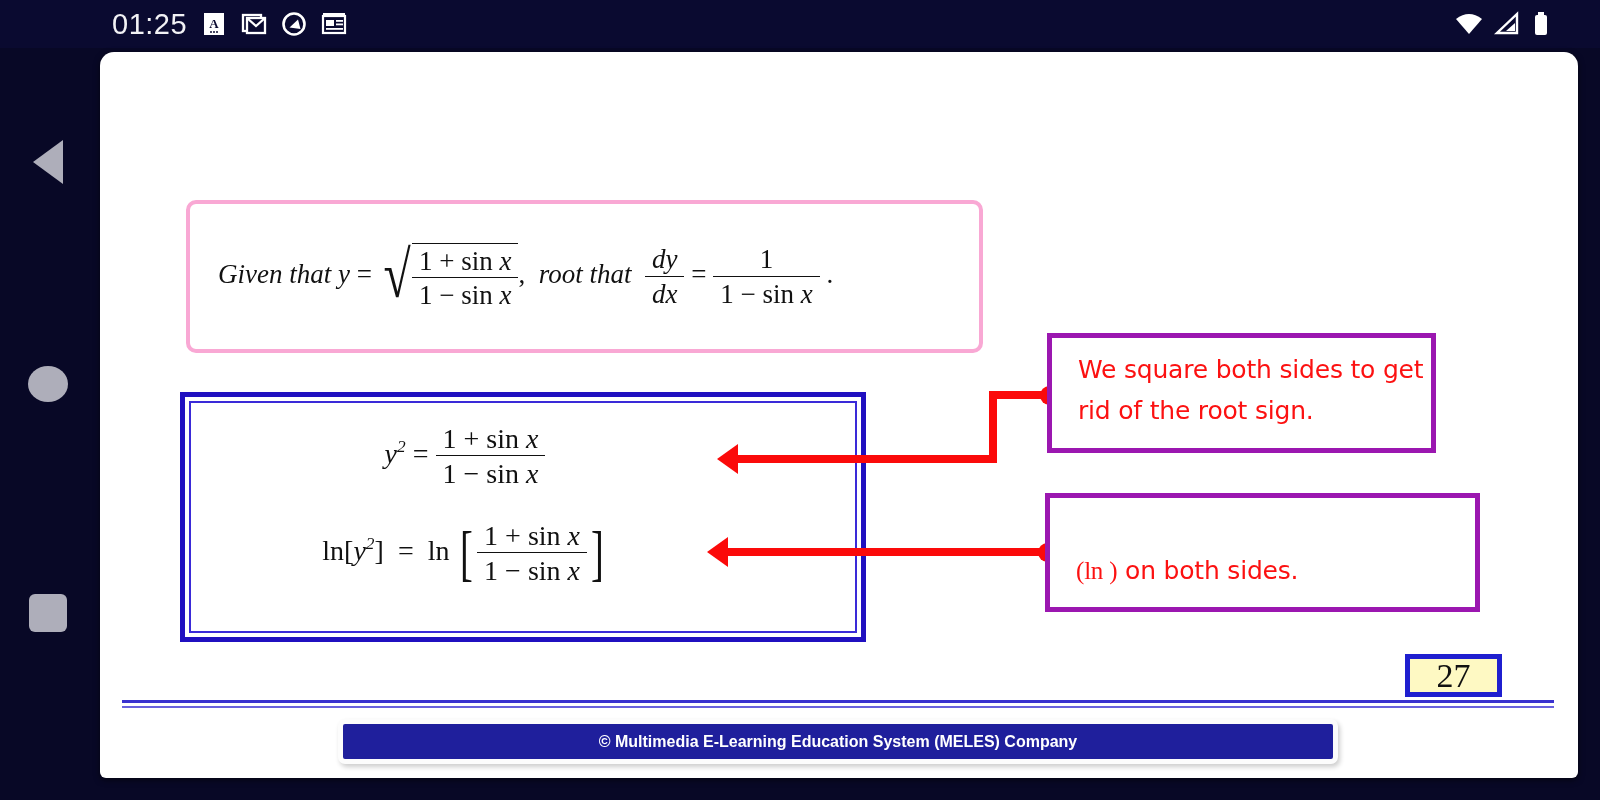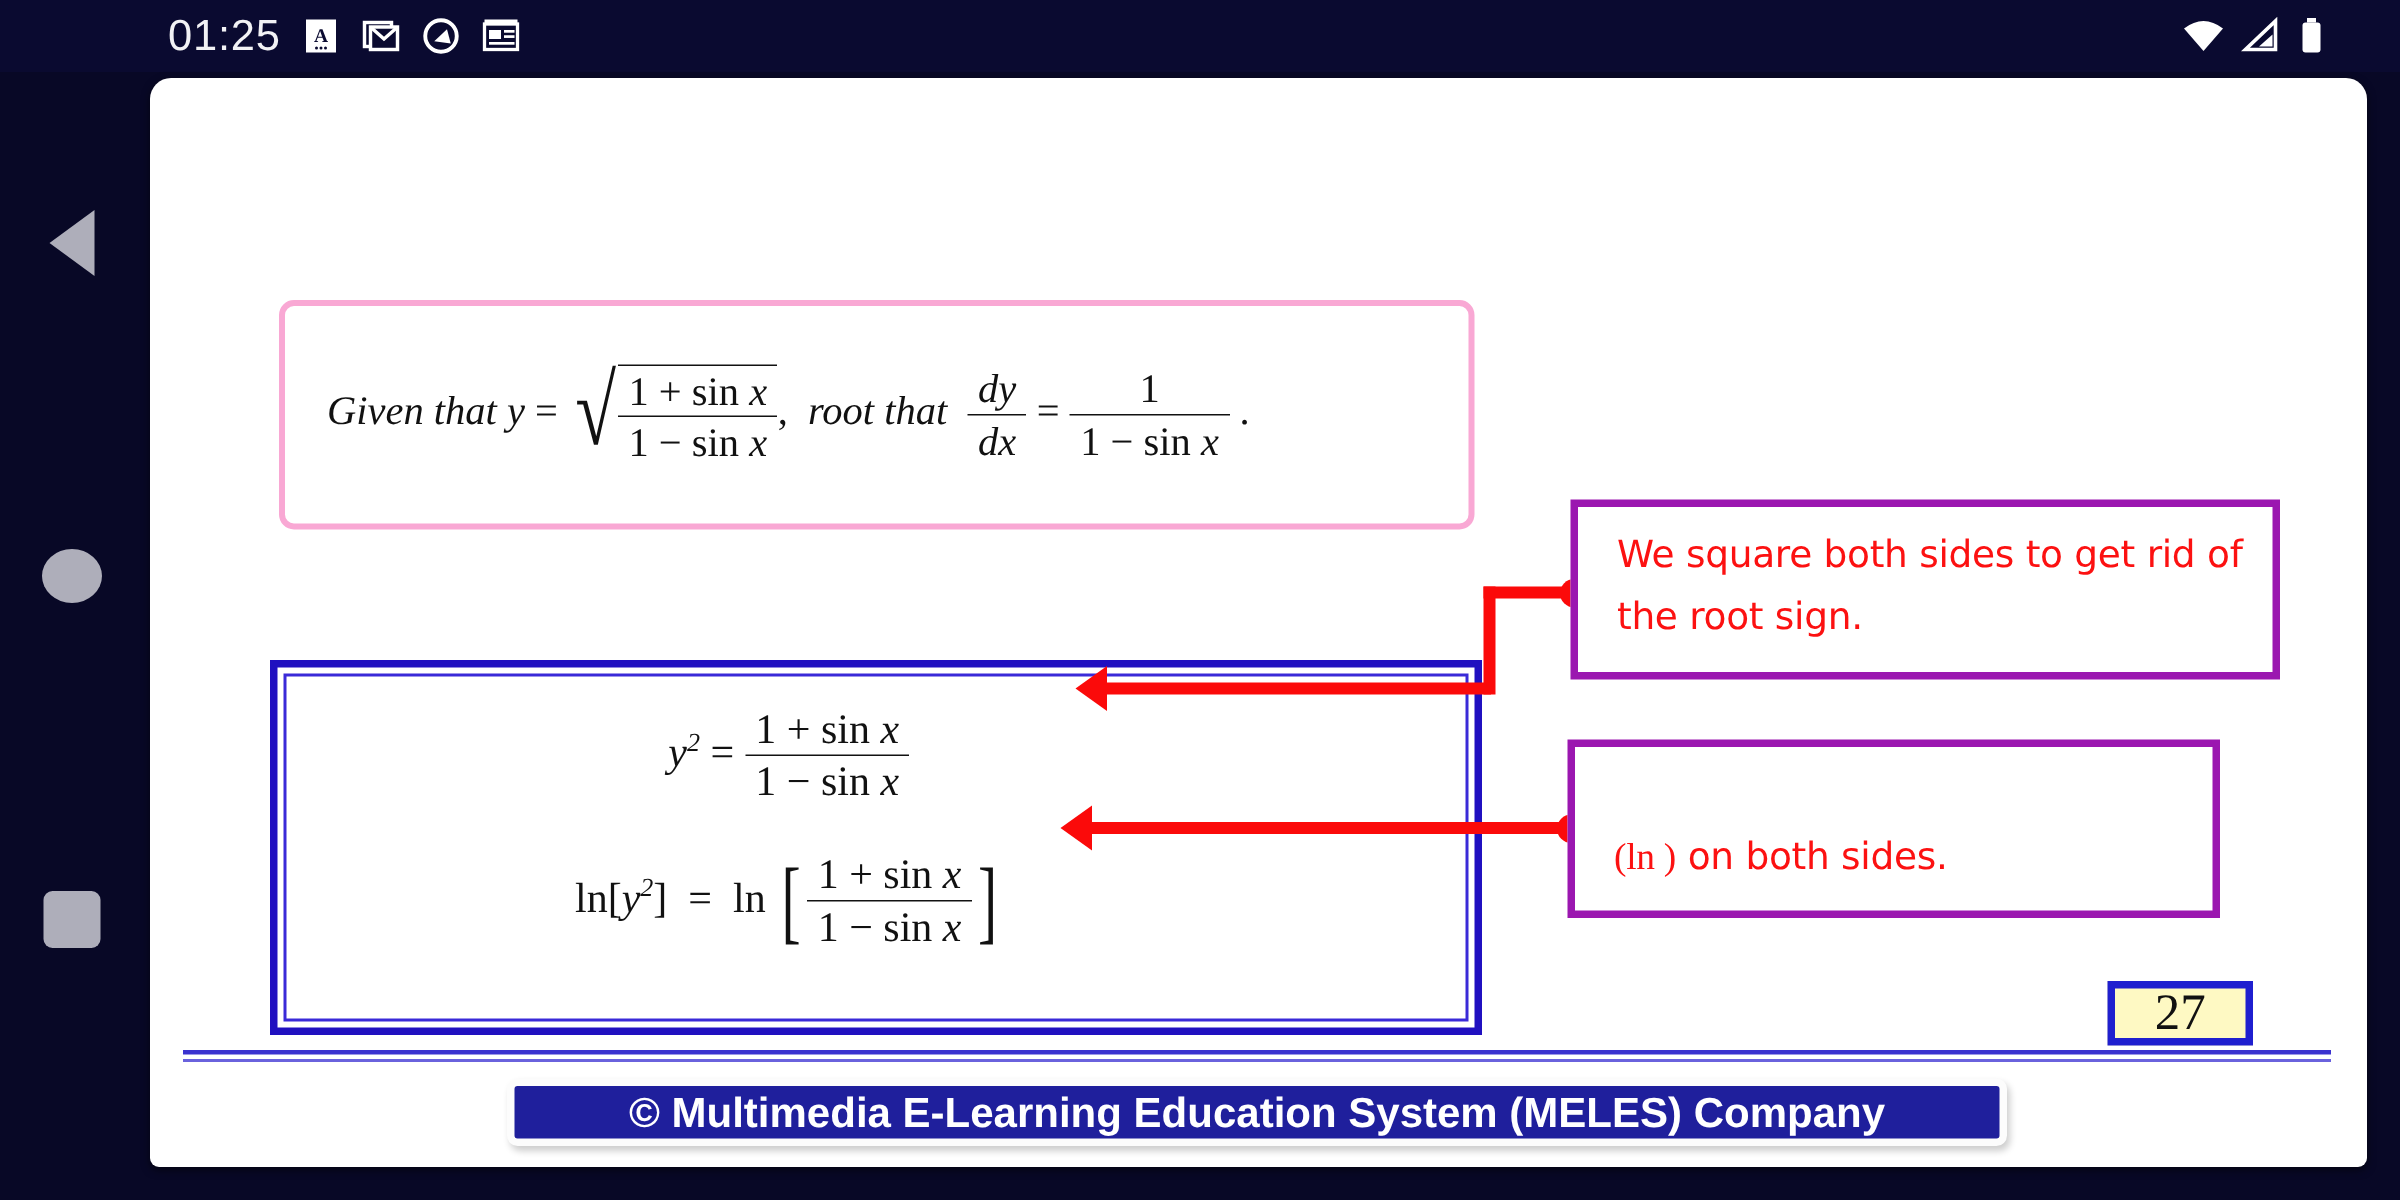--- a/index.html
+++ b/index.html
@@ -47,22 +47,22 @@
   #example-badge span { color: #fff; font-size: 29px; font-weight: bold; letter-spacing: .3px; }
 
   
   #problem-box {
     position: absolute; left: 86px; top: 148px; width: 797px; height: 153px;
     border: 4px solid #f9a8d4; border-radius: 10px;
     display: flex; align-items: center;
   }
   
   #solution-box {
-    position: absolute; left: 80px; top: 340px; width: 808px; height: 250px;
-    border: 5px solid #2010c0; padding: 4px; background: #fff; margin-top: 48px;
+    position: absolute; left: 80px; top: 340px; width: 686px; height: 250px;
+    border: 5px solid #2010c0; padding: 4px; background: #fff;
   }
   #solution-inner { width: 100%; height: 100%; border: 2px solid #3a2ad8; padding: 14px 0 0 0; }
 
   
   .math { font-family: "Liberation Serif", serif; color: #111; }
   .mi { font-style: italic; }
   .frac { display: inline-block; vertical-align: middle; text-align: center; line-height: 1.12; }
   .frac .num { display: block; padding: 0 7px 1px 7px; border-bottom: 1.6px solid #111; text-align: center; }
   .frac .den { display: block; padding: 2px 7px 0 7px; }
   .sqrt-wrap { display: inline-flex; align-items: stretch; vertical-align: middle; }
@@ -79,21 +79,21 @@
 
   
   .callout {
     position: absolute; border: 5px solid #9b17b0; background: #fff;
     padding: 12px 0 0 26px;
   }
   .callout p {
     color: #fc1111; font-size: 25px; line-height: 1.62;
     font-family: "DejaVu Sans", sans-serif; letter-spacing: -.2px;
   }
-  #callout-1 { left: 947px; top: 281px; width: 473px; height: 120px; }
+  #callout-1 { left: 947px; top: 281px; width: 389px; height: 120px; }
   #callout-2 { left: 945px; top: 441px; width: 435px; height: 119px; }
   .callout .lnmark { font-family: "Liberation Serif", serif; font-style: normal; }
 
   
   .conn { position: absolute; background: #fb0a0a; }
   .dot { position: absolute; width: 19px; height: 19px; border-radius: 50%; background: #fb0a0a; }
   .arrowhead { position: absolute; width: 0; height: 0;
     border-top: 15px solid transparent; border-bottom: 15px solid transparent;
     border-right: 21px solid #fb0a0a; }
 
@@ -106,21 +106,21 @@
   }
   
   #rule1 { position: absolute; left: 22px; top: 648px; width: 1432px; height: 3px; background: #3a32cf; }
   #rule2 { position: absolute; left: 22px; top: 654px; width: 1432px; height: 2px; background: #6a62dd; }
   #footer-bar {
     position: absolute; left: 238px; top: 667px; width: 1000px; height: 45px;
     background: #1f1f9c; border: 5px solid #fcfcfc; border-radius: 7px;
     box-shadow: 2px 3px 5px rgba(0,0,0,.2);
     display: flex; align-items: center; justify-content: center;
   }
-  #footer-bar span { color: #fff; font-size: 28px; font-weight: bold; }
+  #footer-bar span { color: #fff; font-size: 16px; font-weight: bold; }
 </style>
 </head>
 <body>
 
 <div id="root">
 
   <div id="statusbar">
     <div id="status-left">
       <div id="clock">01:25</div>
 

